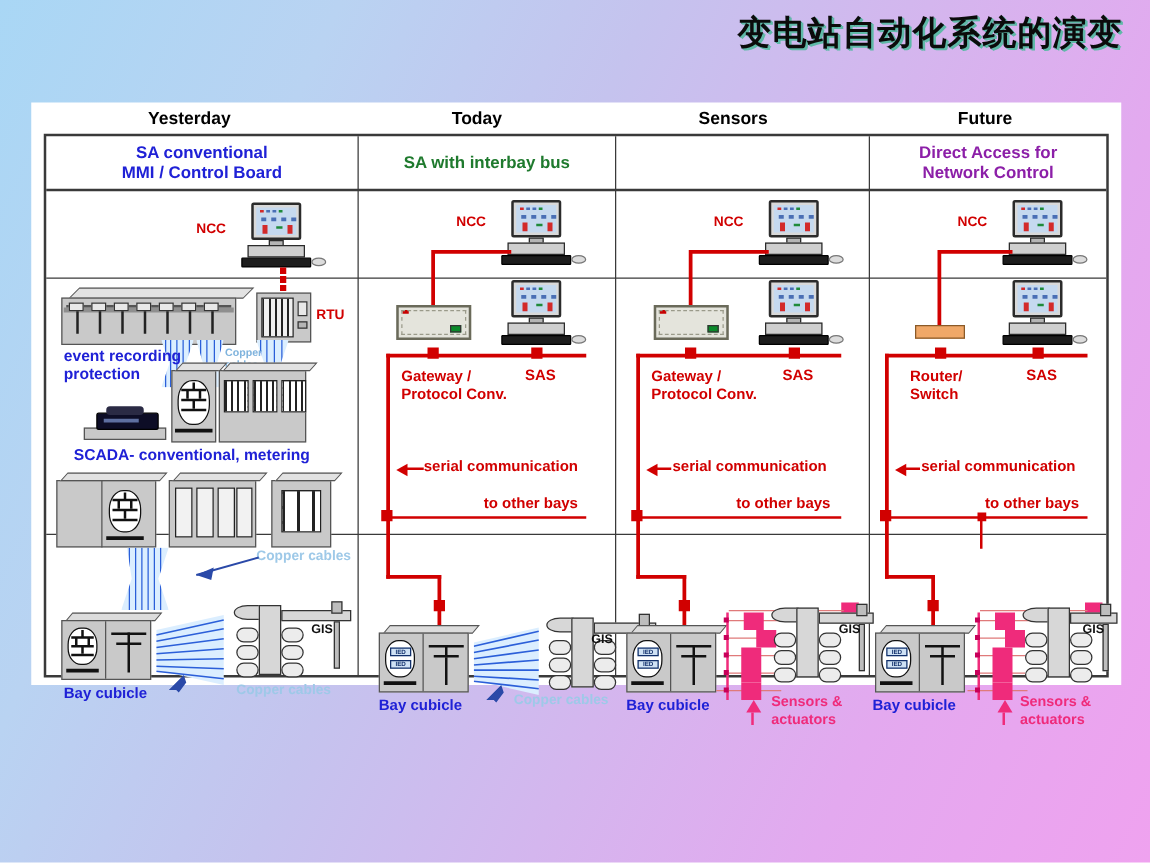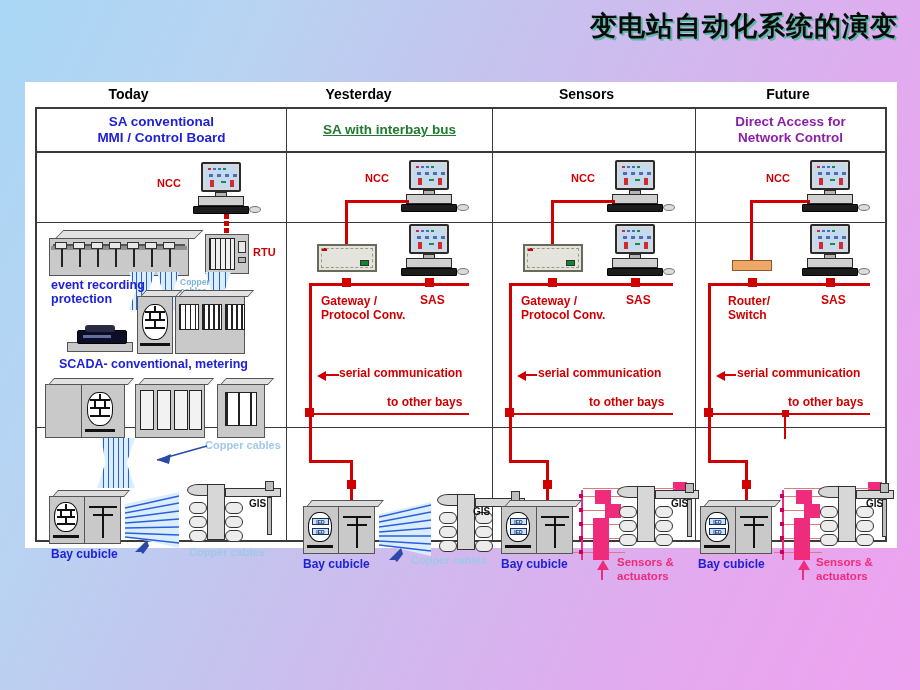--- a/index.html
+++ b/index.html
@@ -38,21 +38,21 @@
   .vline{position:absolute;top:0;bottom:0;width:1px;background:#3a3a3a;}
   .hline{position:absolute;left:0;right:0;height:1px;background:#3a3a3a;}
   .hline.thick{height:2px;background:#3a3a3a;}
 
   .subhead{
     position:absolute;top:0;height:42px;
     display:flex;align-items:center;justify-content:center;
     text-align:center;font-size:13.5px;font-weight:bold;line-height:1.15;
   }
   .c-blue{color:#1f21d6;}
-  .c-green{color:#1f7a2e;text-decoration:underline;}
+  .c-green{color:#1f7a2e;}
   .c-gold{color:#c8a018;}
   .c-purple{color:#8c1fa8;}
 
   .cell{position:absolute;}
   .lbl{position:absolute;font-weight:bold;white-space:pre;line-height:1.15;}
   .red{color:#d10000;}
   .blue{color:#1f21d6;}
   .ltblue{color:#9ec9e8;}
   .pink{color:#ef2b7b;}
   .blk{color:#111;}
@@ -127,22 +127,22 @@
   #bottomtext div{margin:0;}
 </style>
 </head>
 <body>
 
 <div id="title">变电站自动化系统的演变</div>
 
 <div id="diagram">
 
   <div class="tblhead">
+    <div style="width:253px">Yesterday</div>
     <div style="width:207px">Today</div>
-    <div style="width:253px">Yesterday</div>
     <div style="width:203px">Sensors</div>
     <div style="width:200px">Future</div>
   </div>
 
   <div id="tbl">
 
     <div class="vline" style="left:249px"></div>
     <div class="vline" style="left:455px"></div>
     <div class="vline" style="left:658px"></div>
 

